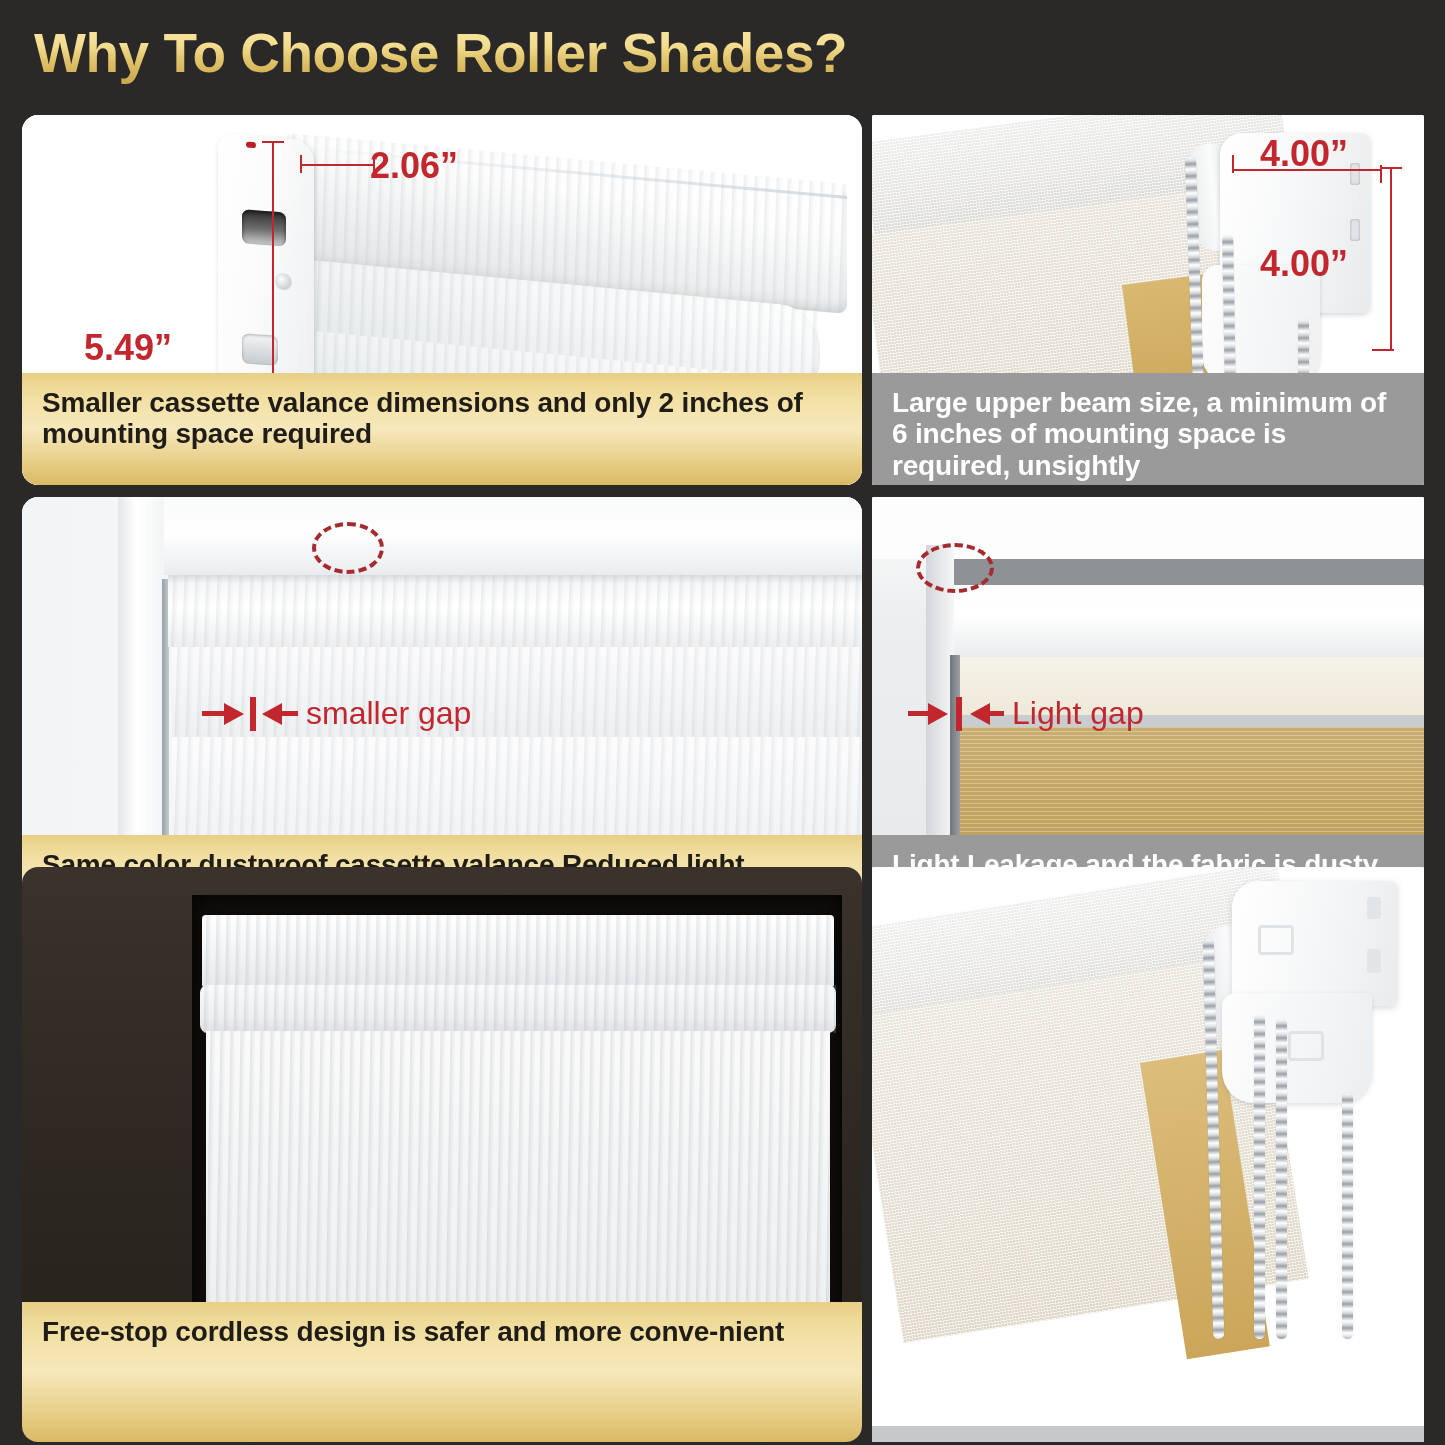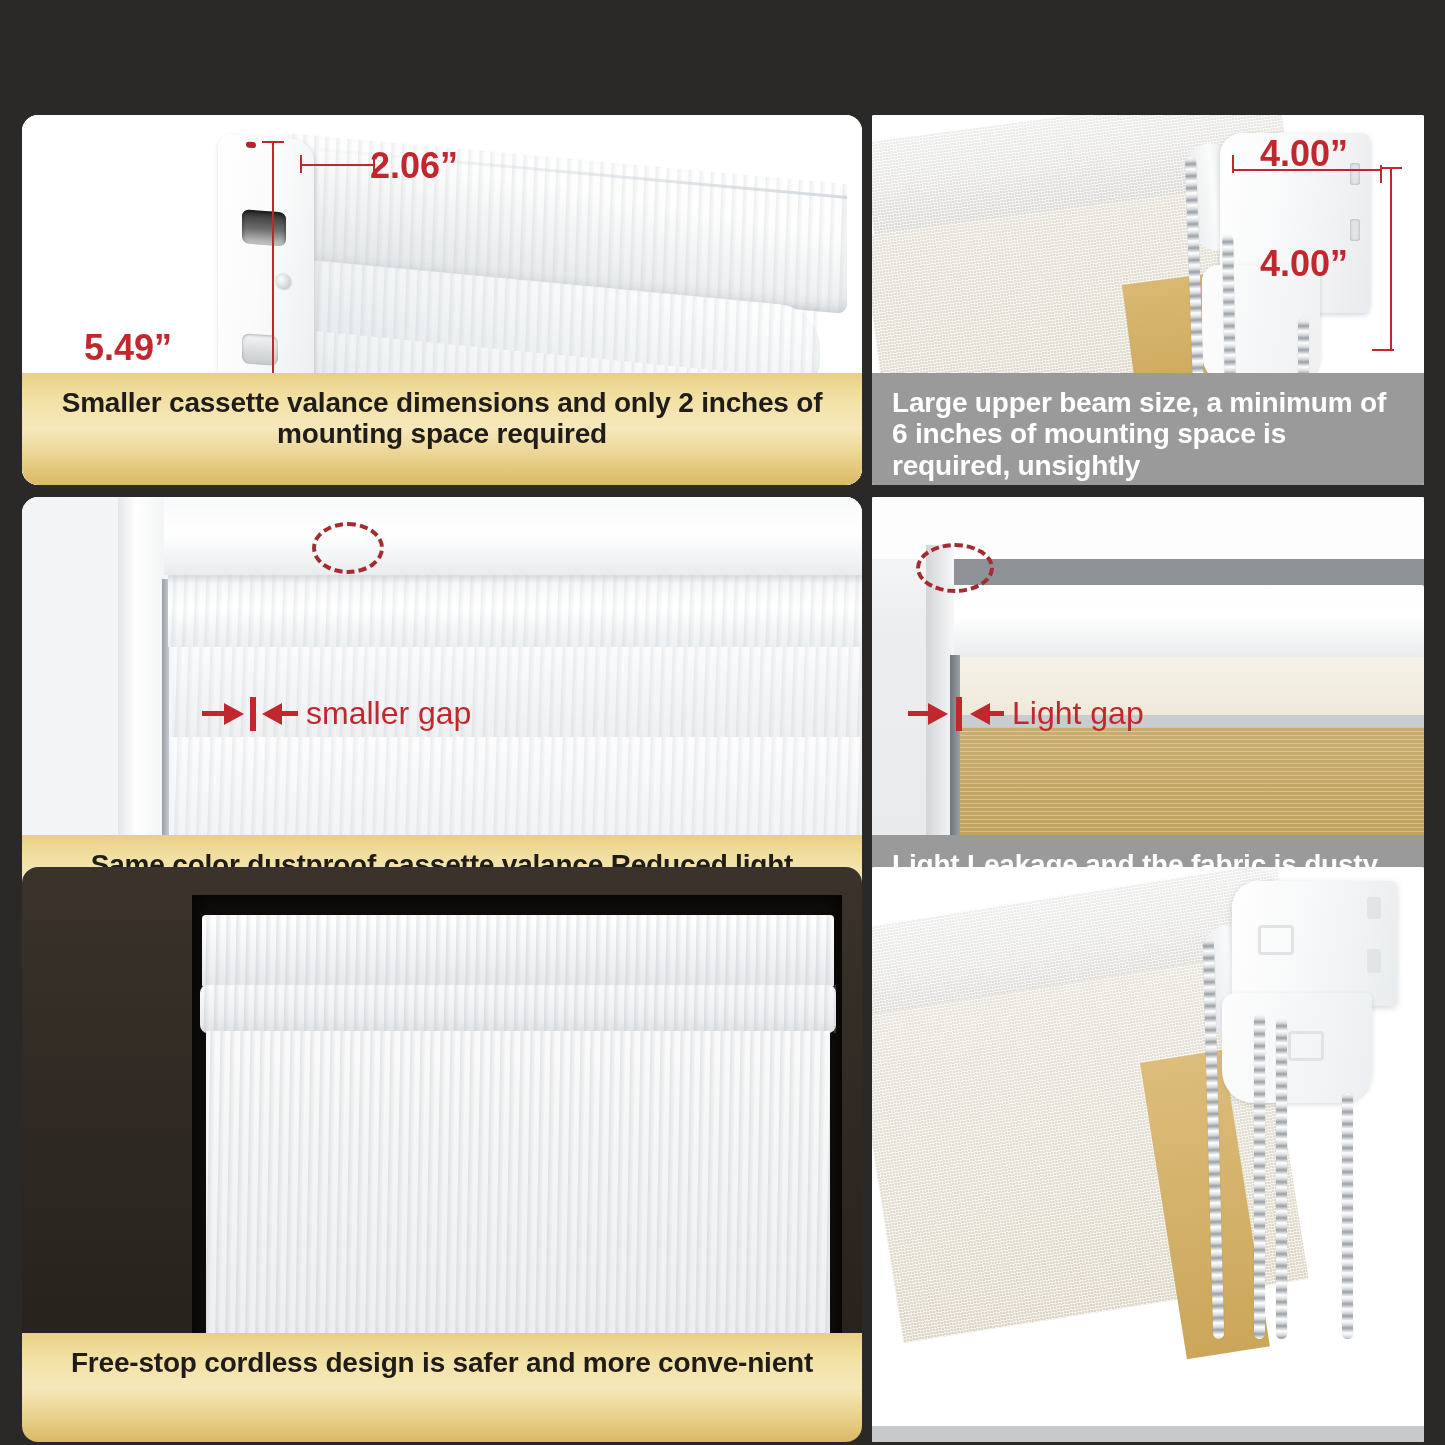--- a/index.html
+++ b/index.html
@@ -48,26 +48,26 @@
   
   .caption {
     position:absolute; left:0; right:0; bottom:0;
     padding:14px 20px 18px 20px;
     font-size:28px; line-height:1.12; font-weight:bold;
     letter-spacing:-0.2px;
   }
   .caption.gold {
     background:linear-gradient(180deg,#e8cf86 0%,#f2e0a3 22%,#f6e8bb 50%,#e8d08a 78%,#d9b964 100%);
     color:#201c18;
-    border-bottom-left-radius:16px; border-bottom-right-radius:16px;text-align:center;
+    border-bottom-left-radius:16px; border-bottom-right-radius:16px;
   }
   .caption.grey { background:#9a9a9a; color:#ffffff; }
   .cap-r1 { height:112px; }
   .cap-r2 { height:106px; }
-  .cap-r3 { height:109px; }
+  .cap-r3 { height:140px; }
 
   
   .white-bg { position:absolute; inset:0; background:#ffffff; }
 
   
   .p1-valance-top {
     position:absolute; left:265px; top:18px; width:560px; height:130px;
     background:linear-gradient(185deg,#ffffff 0%,#fdfdfd 30%,#eceeef 72%,#e2e5e7 100%);
     transform:skewY(5.2deg); transform-origin:left top;
     border-radius:5px 16px 10px 4px;
@@ -366,20 +366,23 @@
   .icon-roll{
     position:absolute; width:36px; height:30px;
     border:3px solid #dfe3e6; border-radius:4px;
   }
 </style>
 </head>
 <body>
 
 <div class="page">
 
+  <div class="title-bar">
+    <div class="title">Why To Choose Roller Shades?</div>
+  </div>
 
   <div class="grid">
 
     <div class="card left row1">
       <div class="photo">
         <div class="white-bg"></div>
 
         <div class="p1-valance-top">
           <div class="p1-streaks"></div>
         </div>

